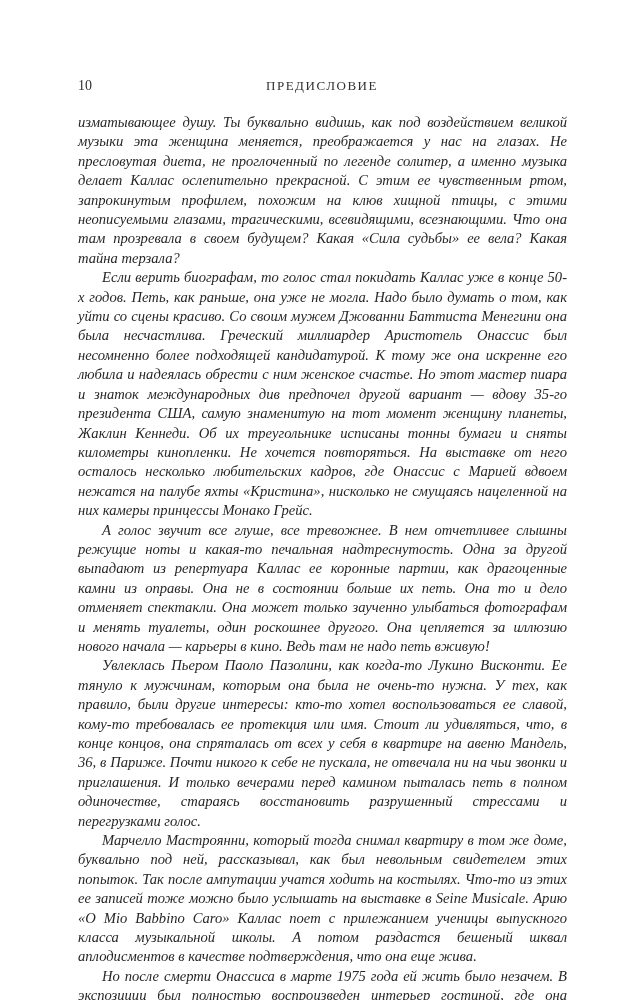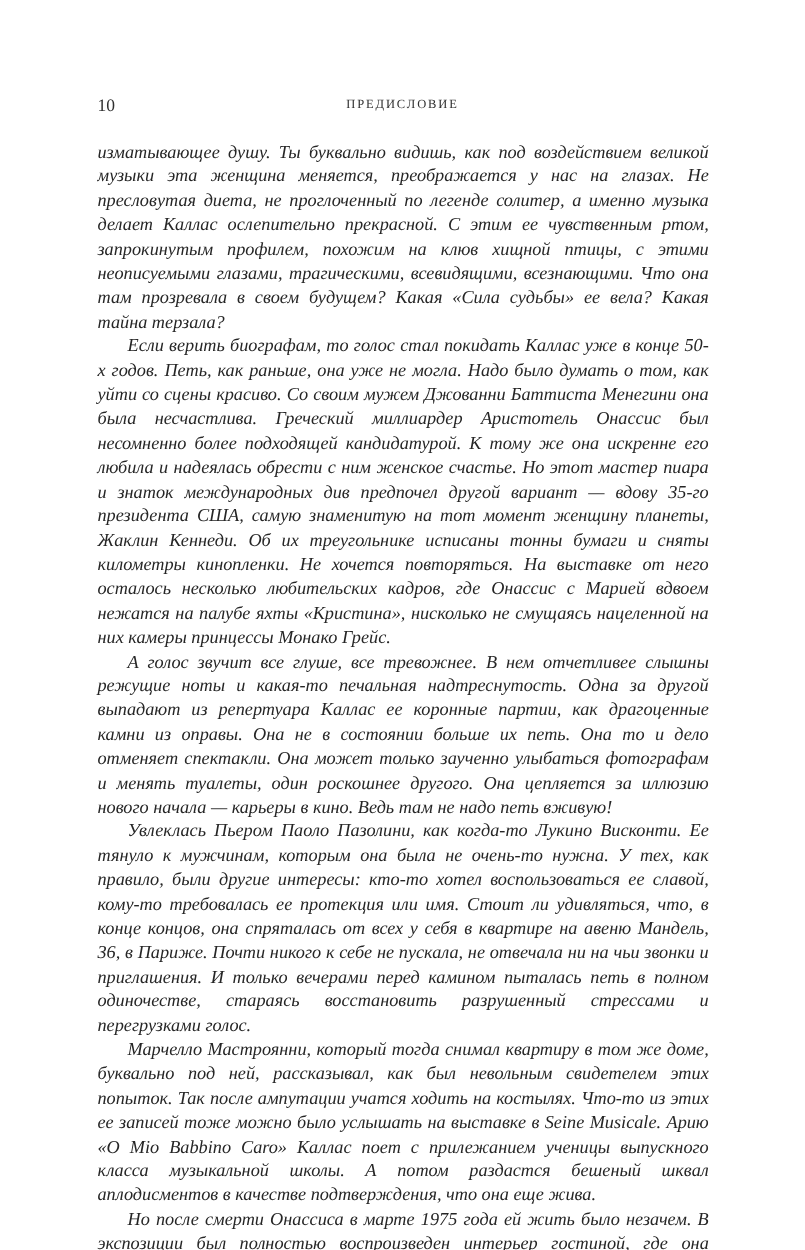--- a/index.html
+++ b/index.html
@@ -24,21 +24,21 @@
   }
   .page-number {
     position: absolute;
     left: 0;
     top: 0;
   }
   .header-title {
     display: block;
     text-align: center;
     letter-spacing: 1.5px;
-    font-size: 10px;
+    font-size: 13px;
     color: #303030;
   }
   .text-block {
     position: absolute;
     top: 113px;
     left: 78px;
     width: 489px;
     font-size: 14.6px;
     line-height: 19.4px;
     text-align: justify;

